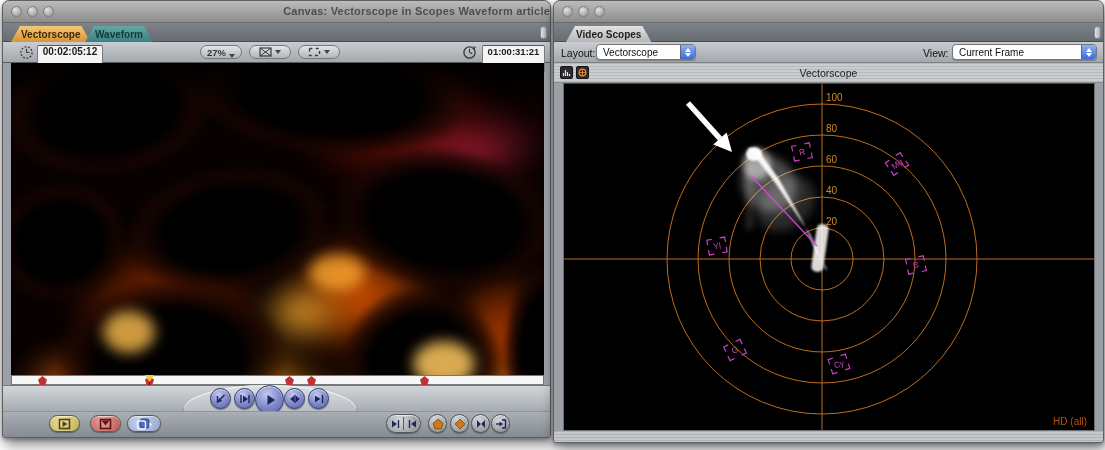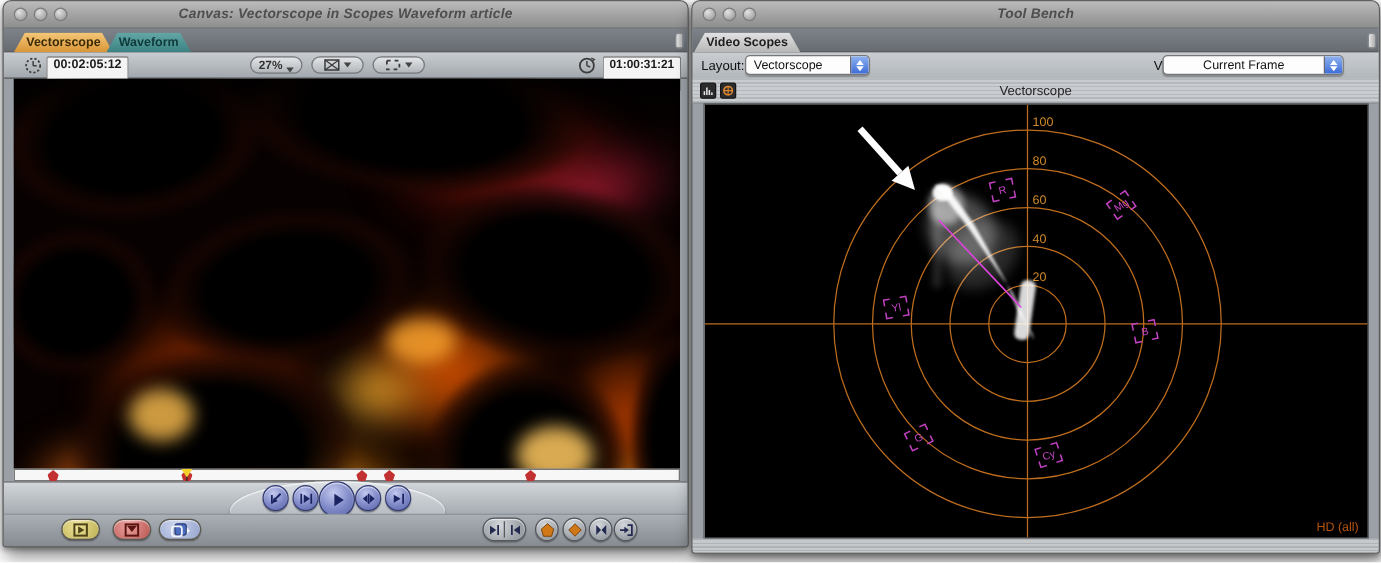--- a/index.html
+++ b/index.html
@@ -7,21 +7,21 @@
   body{font-family:"Liberation Sans", sans-serif;}
   #stage{position:relative;width:1105px;height:450px;background:#fff;overflow:hidden;}
 
   .window{position:absolute;border:1px solid #5f5f5f;border-radius:7px 7px 3px 3px;
     box-shadow:2px 7px 14px rgba(0,0,0,.45), 0 2px 4px rgba(0,0,0,.3);overflow:hidden;background:#9aa0a6;}
   #canvas-win{left:2px;top:0;width:549px;height:438px;}
   #bench-win{left:553px;top:0;width:551px;height:443px;}
 
   .titlebar{position:absolute;left:0;top:0;right:0;height:22px;
     background:linear-gradient(#bcbcbc,#a6a6a6 45%,#8e8e8e);border-bottom:1px solid #6a6a6a;}
-  .titlebar .title{position:absolute;left:0;right:0;top:4px;text-align:center;font-size:11px;font-weight:700;color:#4e4e4e;letter-spacing:.2px;font-style:italic;}
+  .titlebar .title{position:absolute;left:0;right:0;top:4px;text-align:right;font-size:11px;font-weight:700;color:#4e4e4e;letter-spacing:.2px;}
   .lights{position:absolute;left:8px;top:5px;display:flex;gap:5px;}
   .light{width:11px;height:11px;border-radius:50%;border:1px solid #7c7c7c;
     background:radial-gradient(circle at 35% 30%, #e2e2e2, #a8a8a8 70%, #909090);}
 
   .tabbar{position:absolute;left:0;right:0;top:22px;height:19px;
     background:linear-gradient(#7d8389,#666c72);border-bottom:1px solid #4c4c4c;}
   .tab{position:absolute;top:3px;height:16px;padding:0 10px;display:flex;align-items:center;
     clip-path:polygon(9px 0, calc(100% - 9px) 0, 100% 100%, 0 100%);font-size:10px;font-weight:700;}
   .tab-nub{position:absolute;top:3px;width:7px;height:13px;border-radius:3px;border:1px solid #84898e;
     background:linear-gradient(90deg,#e6e6e6,#aeaeae);}
@@ -69,21 +69,21 @@
   .rbtn{position:absolute;top:2px;width:19px;height:19px;border-radius:50%;border:1px solid #53575c;
     background:radial-gradient(circle at 40% 30%, #d4d8dc, #9ba0a6 70%);display:flex;align-items:center;justify-content:center;
     box-shadow:inset 0 1px 1px rgba(255,255,255,.7),0 1px 1px rgba(0,0,0,.35);}
   .markpill{position:absolute;left:383px;top:2px;width:35px;height:19px;border-radius:10px;border:1px solid #53575c;
     background:radial-gradient(circle at 40% 30%, #d4d8dc, #9ba0a6 70%);display:flex;align-items:center;
     box-shadow:inset 0 1px 1px rgba(255,255,255,.7),0 1px 1px rgba(0,0,0,.35);}
   .markpill .half{flex:1;display:flex;align-items:center;justify-content:center;}
   .markpill .divider{width:1px;height:13px;background:#55595e;}
 
   
-  .ctrlbar{position:absolute;left:0;right:0;top:41px;height:36px;
+  .ctrlbar{position:absolute;left:0;right:0;top:41px;height:21px;
     background:linear-gradient(#c9cdd1,#a2a8ad);border-bottom:1px solid #7d8286;font-size:10.5px;color:#111;}
   .popup{position:absolute;top:2px;height:16px;border:1px solid #777;border-radius:4px;background:#fdfdfd;
     display:flex;align-items:center;overflow:hidden;box-shadow:0 1px 1px rgba(0,0,0,.25);}
   .popup .label{flex:1;padding:0 6px;font-size:10px;color:#111;white-space:nowrap;}
   .popup .stepper{width:15px;height:100%;background:linear-gradient(#8fb2f0,#3d6cd8);display:flex;flex-direction:column;
     align-items:center;justify-content:center;gap:1px;border-left:1px solid #667;}
   .stepper i{width:0;height:0;border-left:3px solid transparent;border-right:3px solid transparent;}
   .stepper .up{border-bottom:4px solid #fff;}
   .stepper .dn{border-top:4px solid #fff;}
   .ctrl-label{position:absolute;top:5px;font-size:10.5px;color:#111;}
@@ -292,41 +292,40 @@
     </div>
   </div>
 
   <div class="window" id="bench-win">
     <div class="titlebar">
       <div class="lights">
         <span class="light"></span>
         <span class="light"></span>
         <span class="light"></span>
       </div>
-      <div class="title">Tool Bench</div>
     </div>
 
     <div class="tabbar">
-      <div class="tab" style="left:1px;background:linear-gradient(#e2e2e2,#b6b6b6);color:#1e1e1e;">
+      <div class="tab" style="left:12px;background:linear-gradient(#e2e2e2,#b6b6b6);color:#1e1e1e;">
         <span>Video Scopes</span>
       </div>
       <div class="tab-nub" style="left:540px;"></div>
     </div>
 
     <div class="ctrlbar">
       <span class="ctrl-label" style="left:7px;">Layout:</span>
       <div class="popup" style="left:42px;width:100px;">
         <span class="label">Vectorscope</span>
         <span class="stepper">
             <i class="up"></i>
             <i class="dn"></i>
           </span>
       </div>
       <span class="ctrl-label" style="left:369px;">View:</span>
-      <div class="popup" style="left:376px;width:145px;text-align:center;">
+      <div class="popup" style="left:398px;width:145px;">
         <span class="label">Current Frame</span>
         <span class="stepper">
             <i class="up"></i>
             <i class="dn"></i>
           </span>
       </div>
     </div>
 
     <div class="scope-header">
       <div class="mini-btn" style="left:6px;">

